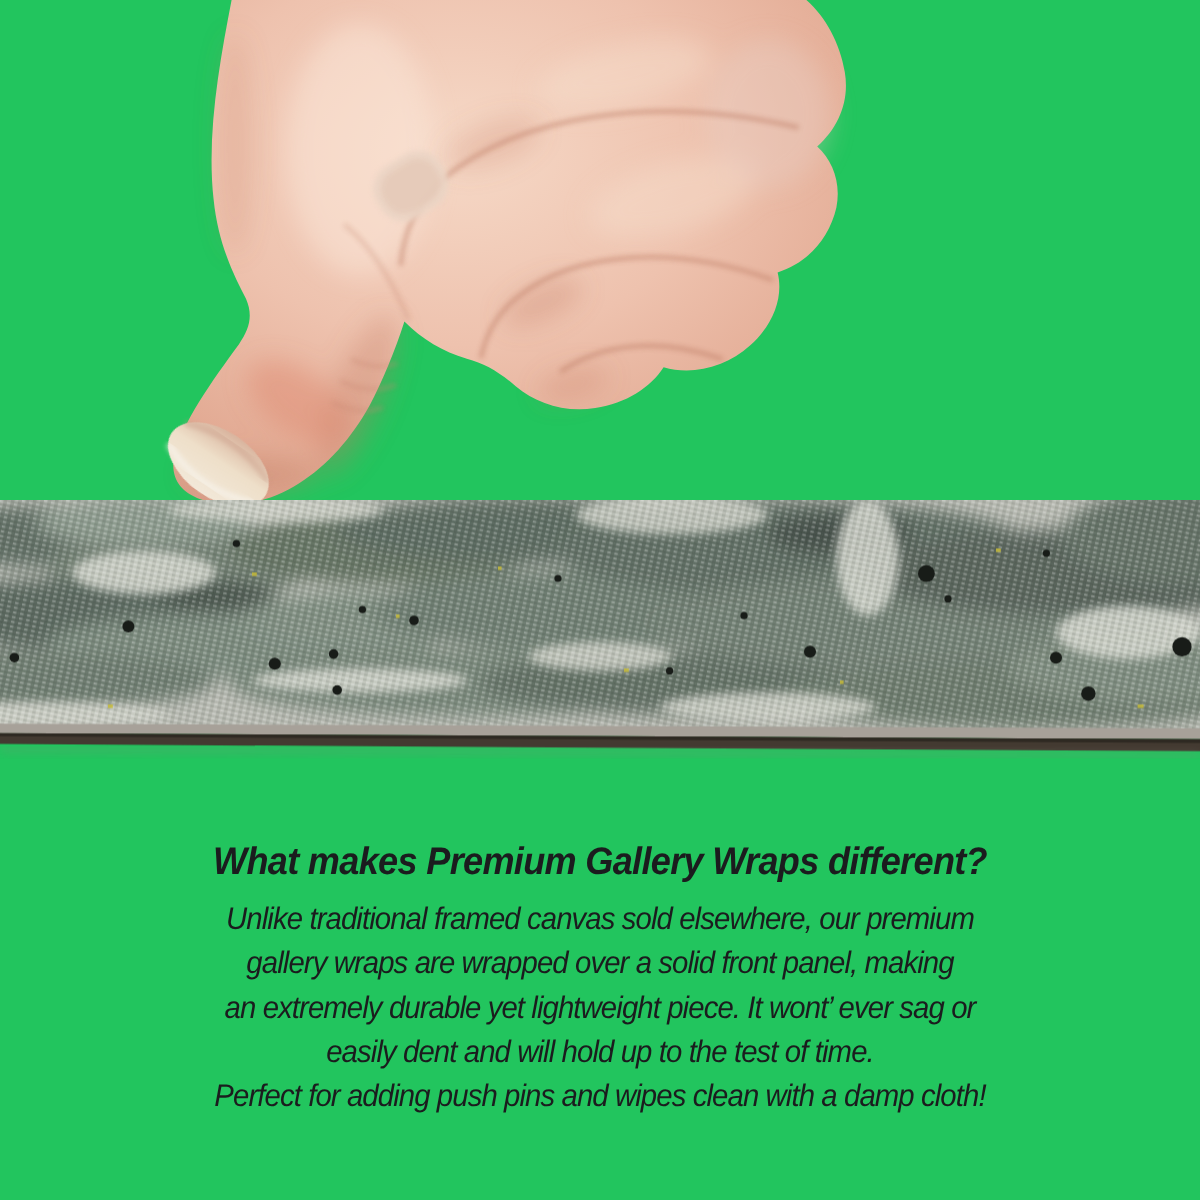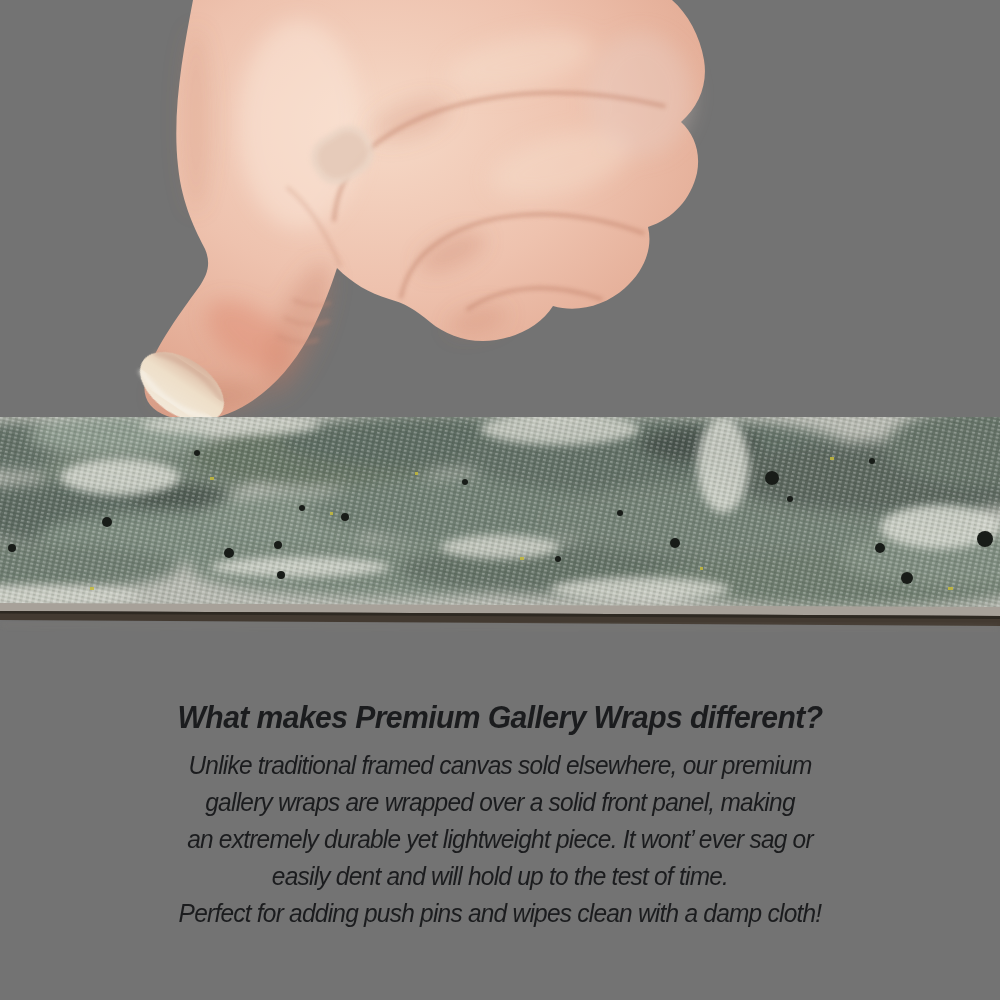--- a/index.html
+++ b/index.html
@@ -1,17 +1,17 @@
 <!DOCTYPE html>
 <html><head>
 <meta charset="utf-8">
 <style>
   html,body{margin:0;padding:0;background:#ffffff;}
   .stage{
-    position:relative;width:1000px;height:1000px;background:#737373;
+    position:relative;width:1000px;height:1000px;background:#22c55e;
     overflow:hidden;font-family:"Liberation Sans",sans-serif;
   }
   .hand-svg{position:absolute;top:0;left:0;}
   .strip{position:absolute;top:417px;left:0;width:1000px;height:222px;}
   .copy{
     position:absolute;top:696px;left:0;width:1000px;text-align:center;
     color:#1b1c1e;font-style:italic;
     transform:scaleX(0.94);transform-origin:500px 0;
   }
   .copy h2{

